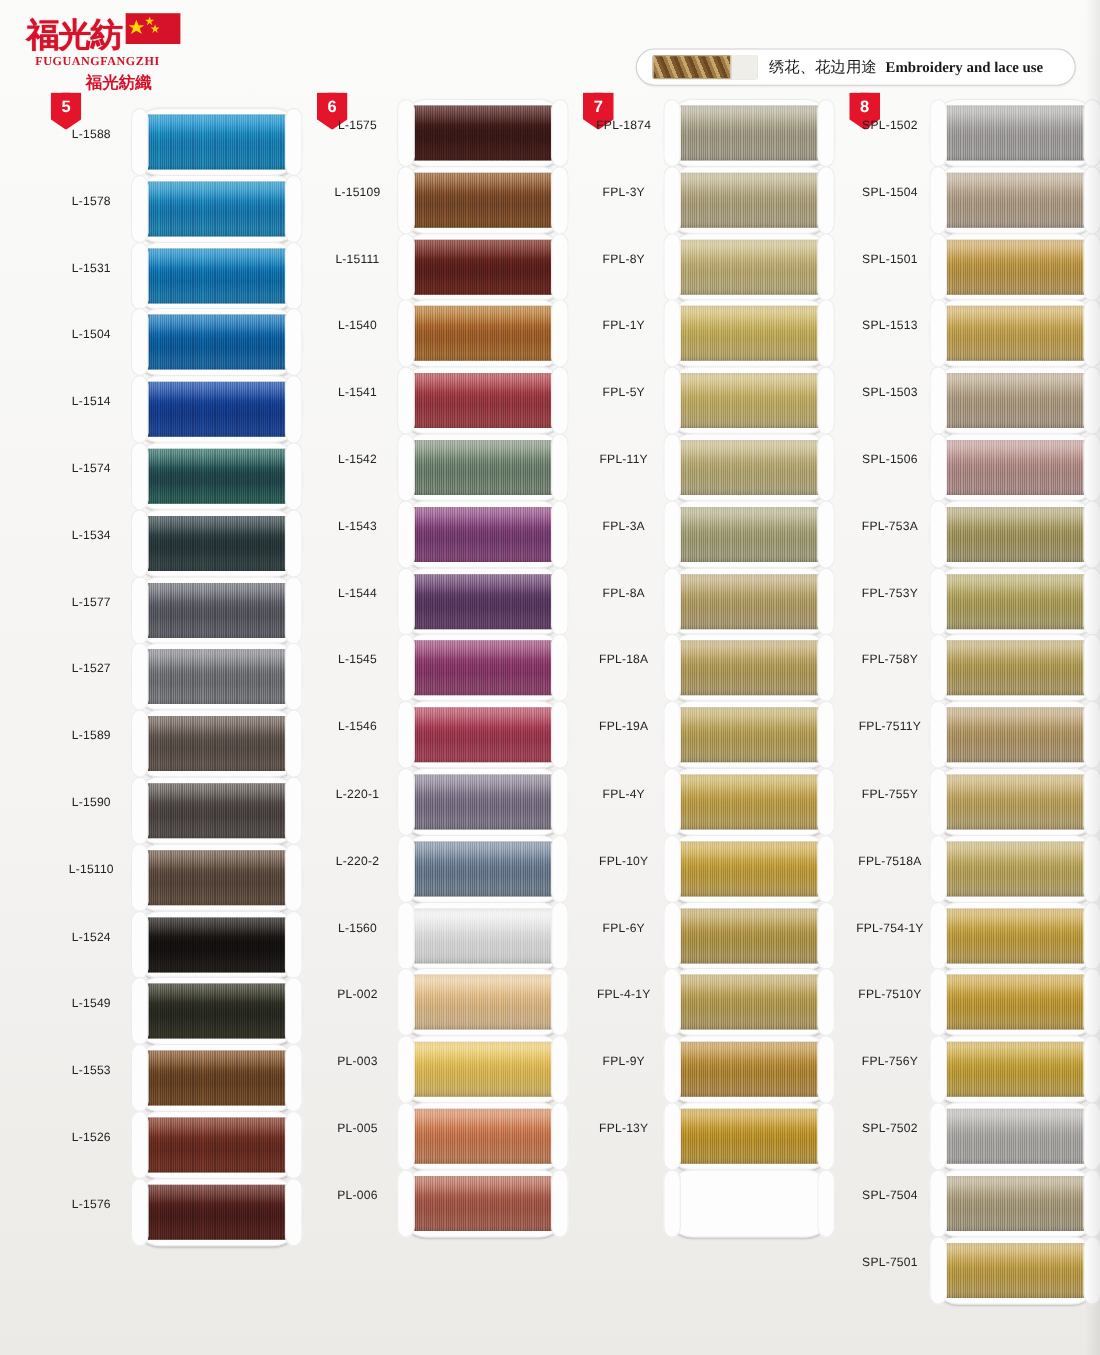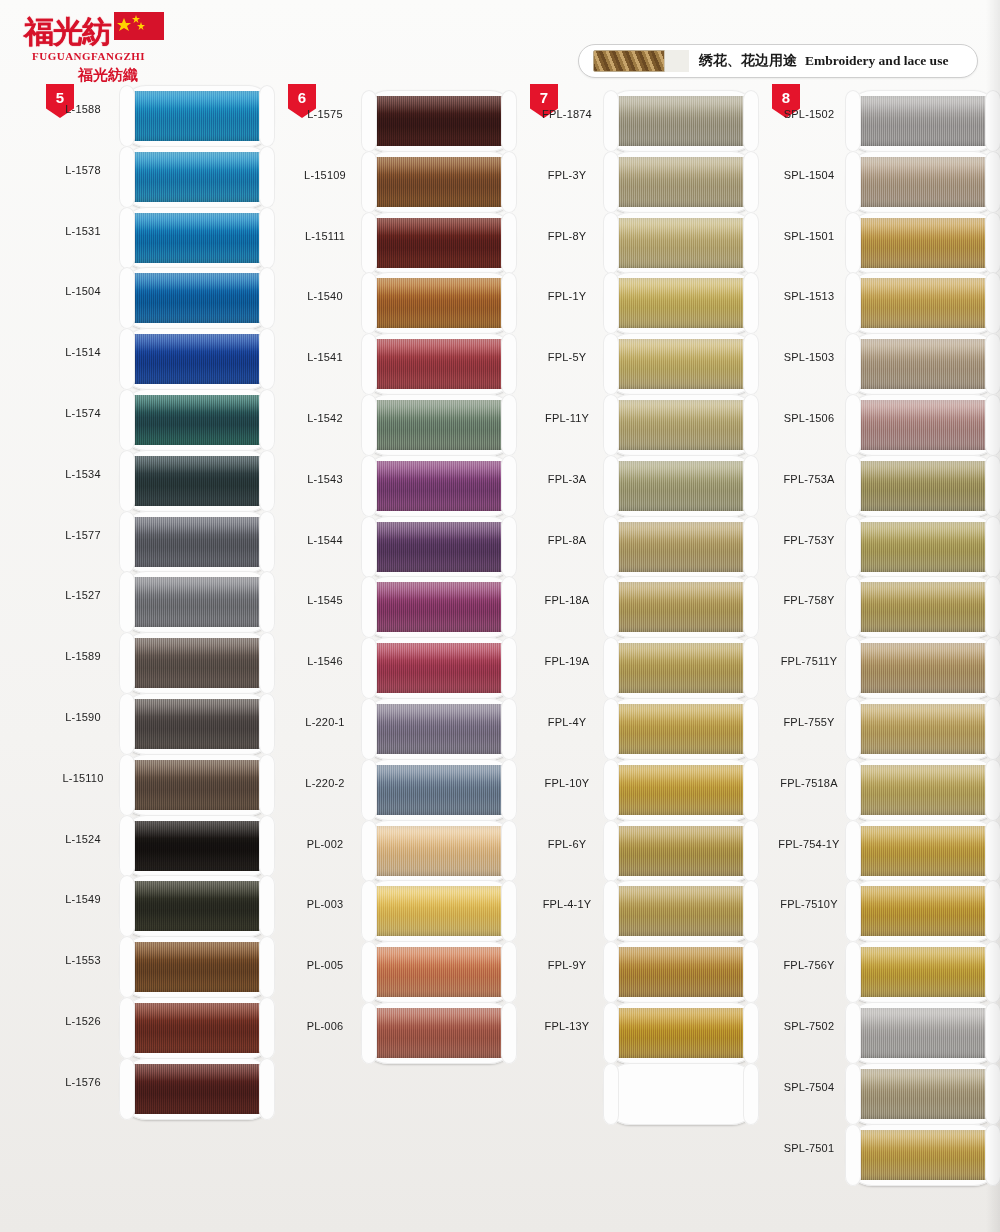--- a/index.html
+++ b/index.html
@@ -70,21 +70,21 @@
     position:relative;
   }
   .usage-swatch:after{
     content:"";
     position:absolute; right:-1px; top:-1px; bottom:-1px; width:24px;
     background:#efeee9;
     border-left:1px solid #cfc6b4;
   }
   .usage-text-cjk {
     font-family:"DejaVu Serif", serif;
-    font-size:14px; color:#1a1a1a; font-weight:700; white-space:nowrap;
+    font-size:14px; color:#1a1a1a; font-weight:400; white-space:nowrap;
   }
   .usage-text-en {
     font-family:"Liberation Serif", serif;
     font-size:13.5px; color:#1a1a1a; font-weight:700; white-space:nowrap;
     margin-left:8px;
   }
 
   
   .col { position:absolute; top:84px; width:240px; }
   .col-badge {
@@ -177,21 +177,21 @@
   <div class="usage-banner">
     <div class="usage-swatch"></div>
     <div class="usage-text-cjk">绣花、花边用途</div>
     <div class="usage-text-en">Embroidery and lace use</div>
   </div>
 
   <div class="col" id="col0" style="left:46px;">
       <div class="col-badge">
         <div class="tag-shape">5</div>
       </div>
-      <div class="rows" style="top: 1px;">
+      <div class="rows" style="top: 14px;">
         <div class="row">
           <div class="row-code">L-1588</div>
           <div class="spool">
             <div class="bobbin"></div>
             <div class="thread" style="background: linear-gradient(rgb(42, 160, 216) 0%, rgb(28, 134, 189) 45%, rgb(28, 134, 189) 60%, rgb(42, 160, 216) 100%);"></div>
             <div class="cap-l"></div>
             <div class="cap-r"></div>
           </div>
         </div>
         <div class="row">
@@ -447,20 +447,29 @@
         <div class="row">
           <div class="row-code">L-220-2</div>
           <div class="spool">
             <div class="bobbin"></div>
             <div class="thread" style="background: linear-gradient(rgb(141, 157, 176) 0%, rgb(109, 126, 146) 45%, rgb(109, 126, 146) 60%, rgb(141, 157, 176) 100%);"></div>
             <div class="cap-l"></div>
             <div class="cap-r"></div>
           </div>
         </div>
         <div class="row">
+          <div class="row-code">L-1560</div>
+          <div class="spool">
+            <div class="bobbin"></div>
+            <div class="thread" style="background: linear-gradient(rgb(250, 250, 250) 0%, rgb(233, 233, 233) 45%, rgb(233, 233, 233) 60%, rgb(250, 250, 250) 100%);"></div>
+            <div class="cap-l"></div>
+            <div class="cap-r"></div>
+          </div>
+        </div>
+        <div class="row">
           <div class="row-code">PL-002</div>
           <div class="spool">
             <div class="bobbin"></div>
             <div class="thread" style="background: linear-gradient(rgb(244, 216, 175) 0%, rgb(232, 193, 138) 45%, rgb(232, 193, 138) 60%, rgb(244, 216, 175) 100%);"></div>
             <div class="cap-l"></div>
             <div class="cap-r"></div>
           </div>
         </div>
         <div class="row">
           <div class="row-code">PL-003</div>

